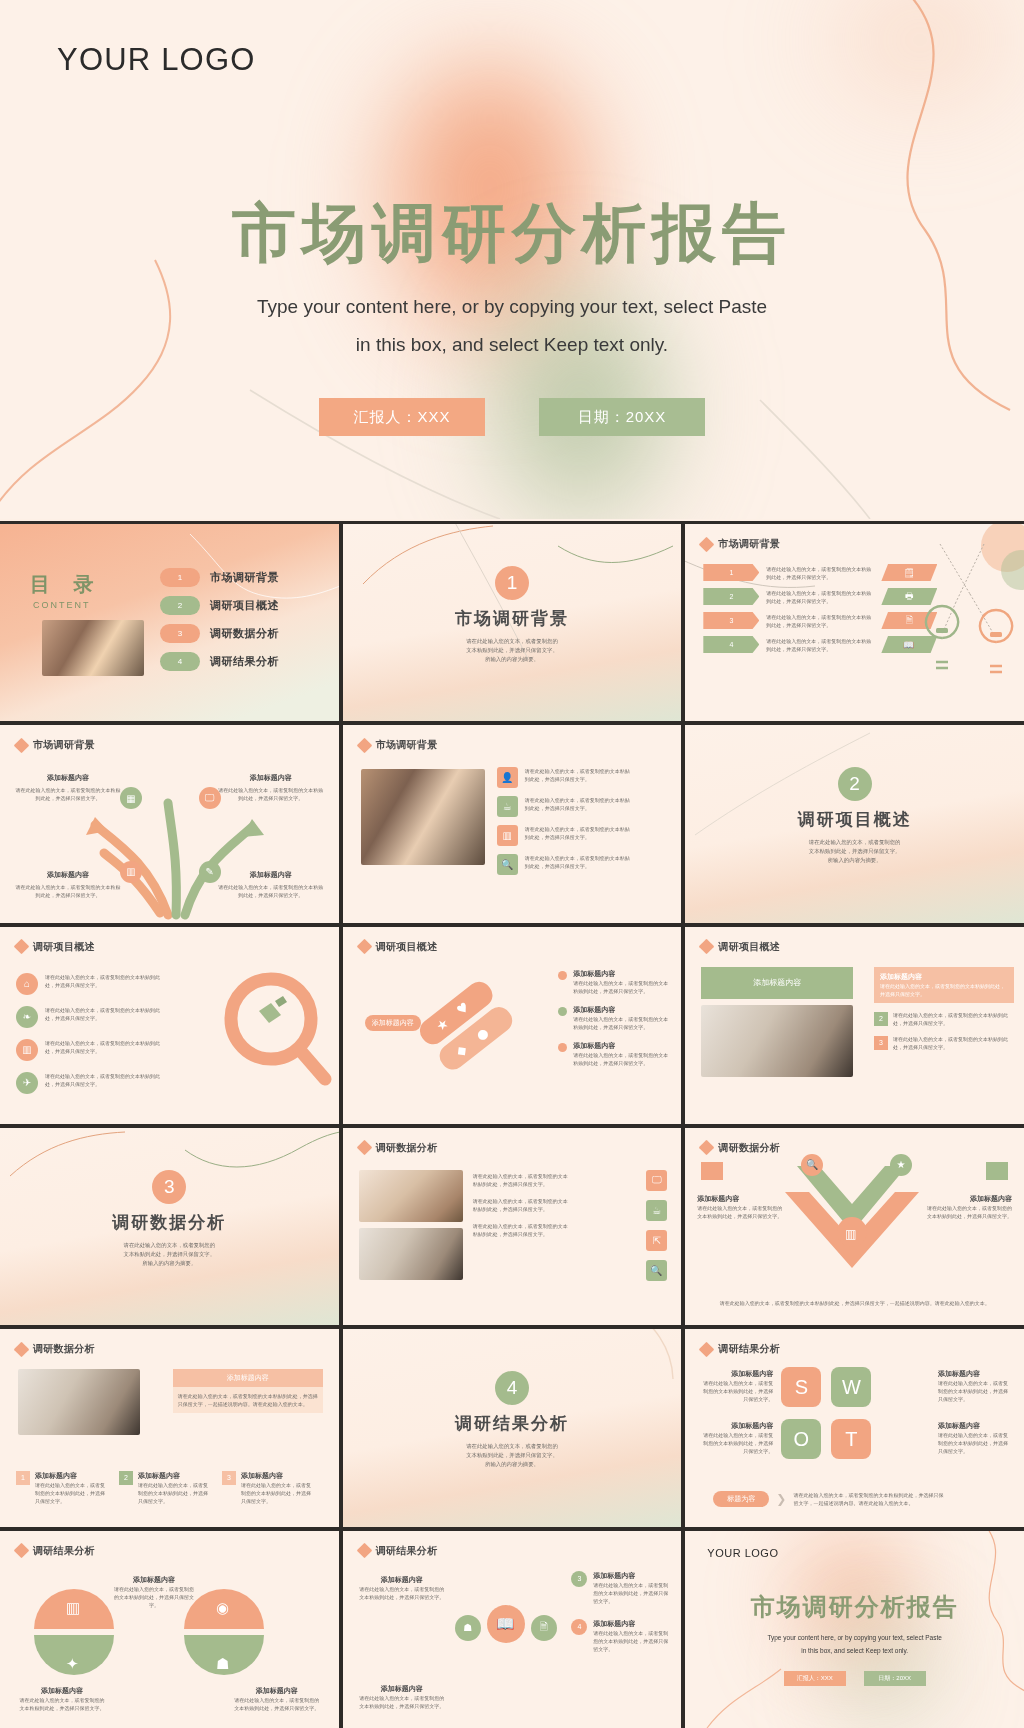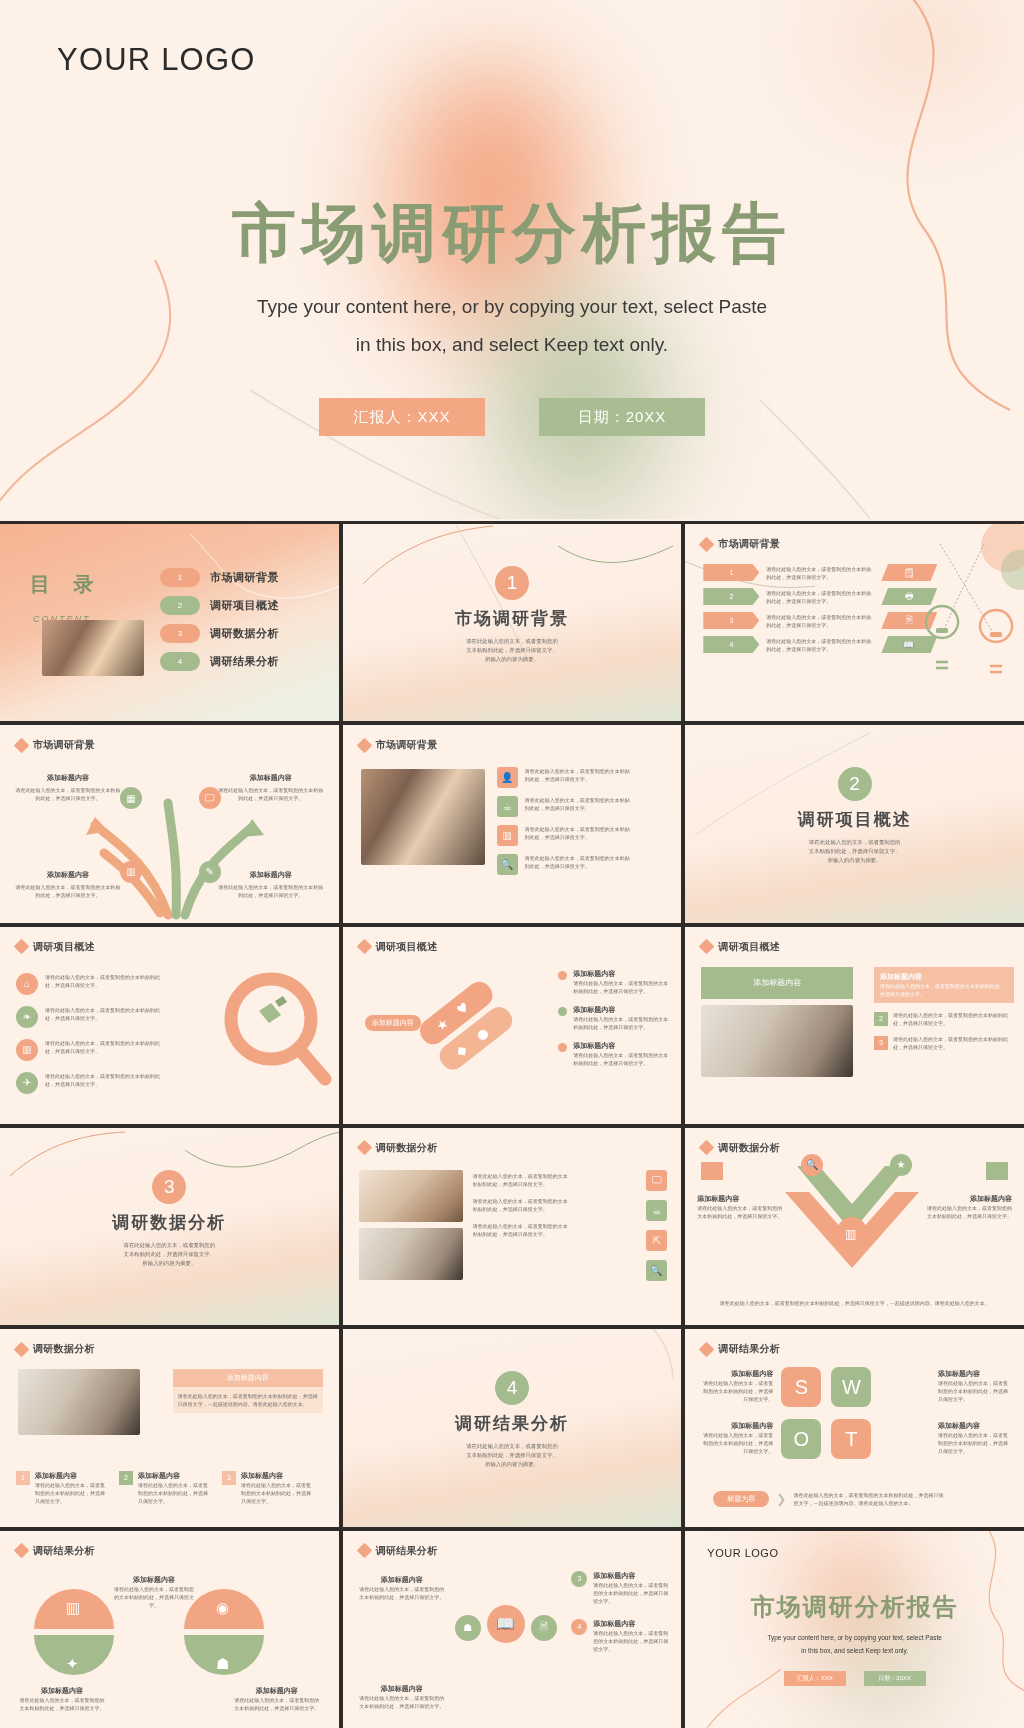--- a/index.html
+++ b/index.html
@@ -90,21 +90,21 @@
   .watermark {
     position: absolute; left: 50%; top: 56%; transform: translate(-50%,-50%);
     font-size: 46px; color: rgba(120,110,100,.16); font-weight: 700; letter-spacing: 10px;
     white-space: nowrap; pointer-events: none;
   }
 
   
   .toc { position: absolute; inset: 0; background: linear-gradient(160deg,#f6b392 0%,#f7c3a6 38%,#fae4d4 62%,#eef0e2 88%); }
   .toc-label { position: absolute; left: 30px; top: 47px; }
   .toc-mu { font-size: 20px; font-weight: 700; color: #7f9468; letter-spacing: 9px; }
-  .toc-en { font-size: 9px; color: #7f9468; letter-spacing: 2px; margin-top: 16px; margin-left: 3px; font-style: italic; }
+  .toc-en { font-size: 9px; color: #7f9468; letter-spacing: 2px; margin-top: 2px; margin-left: 3px; }
   .toc-photo {
     position: absolute; left: 42px; top: 96px; width: 102px; height: 56px;
     border-radius: 2px; overflow: hidden;
     background: linear-gradient(120deg,#c9a084 0%,#8c6a55 35%,#f0d2b0 60%,#6b5847 100%);
   }
   .toc-list { position: absolute; left: 160px; top: 44px; display: flex; flex-direction: column; gap: 9px; }
   .toc-row { display: flex; align-items: center; gap: 10px; }
   .toc-pill {
     width: 40px; height: 19px; border-radius: 10px; color: #fff;
     display: flex; align-items: center; justify-content: center; font-size: 8px;

